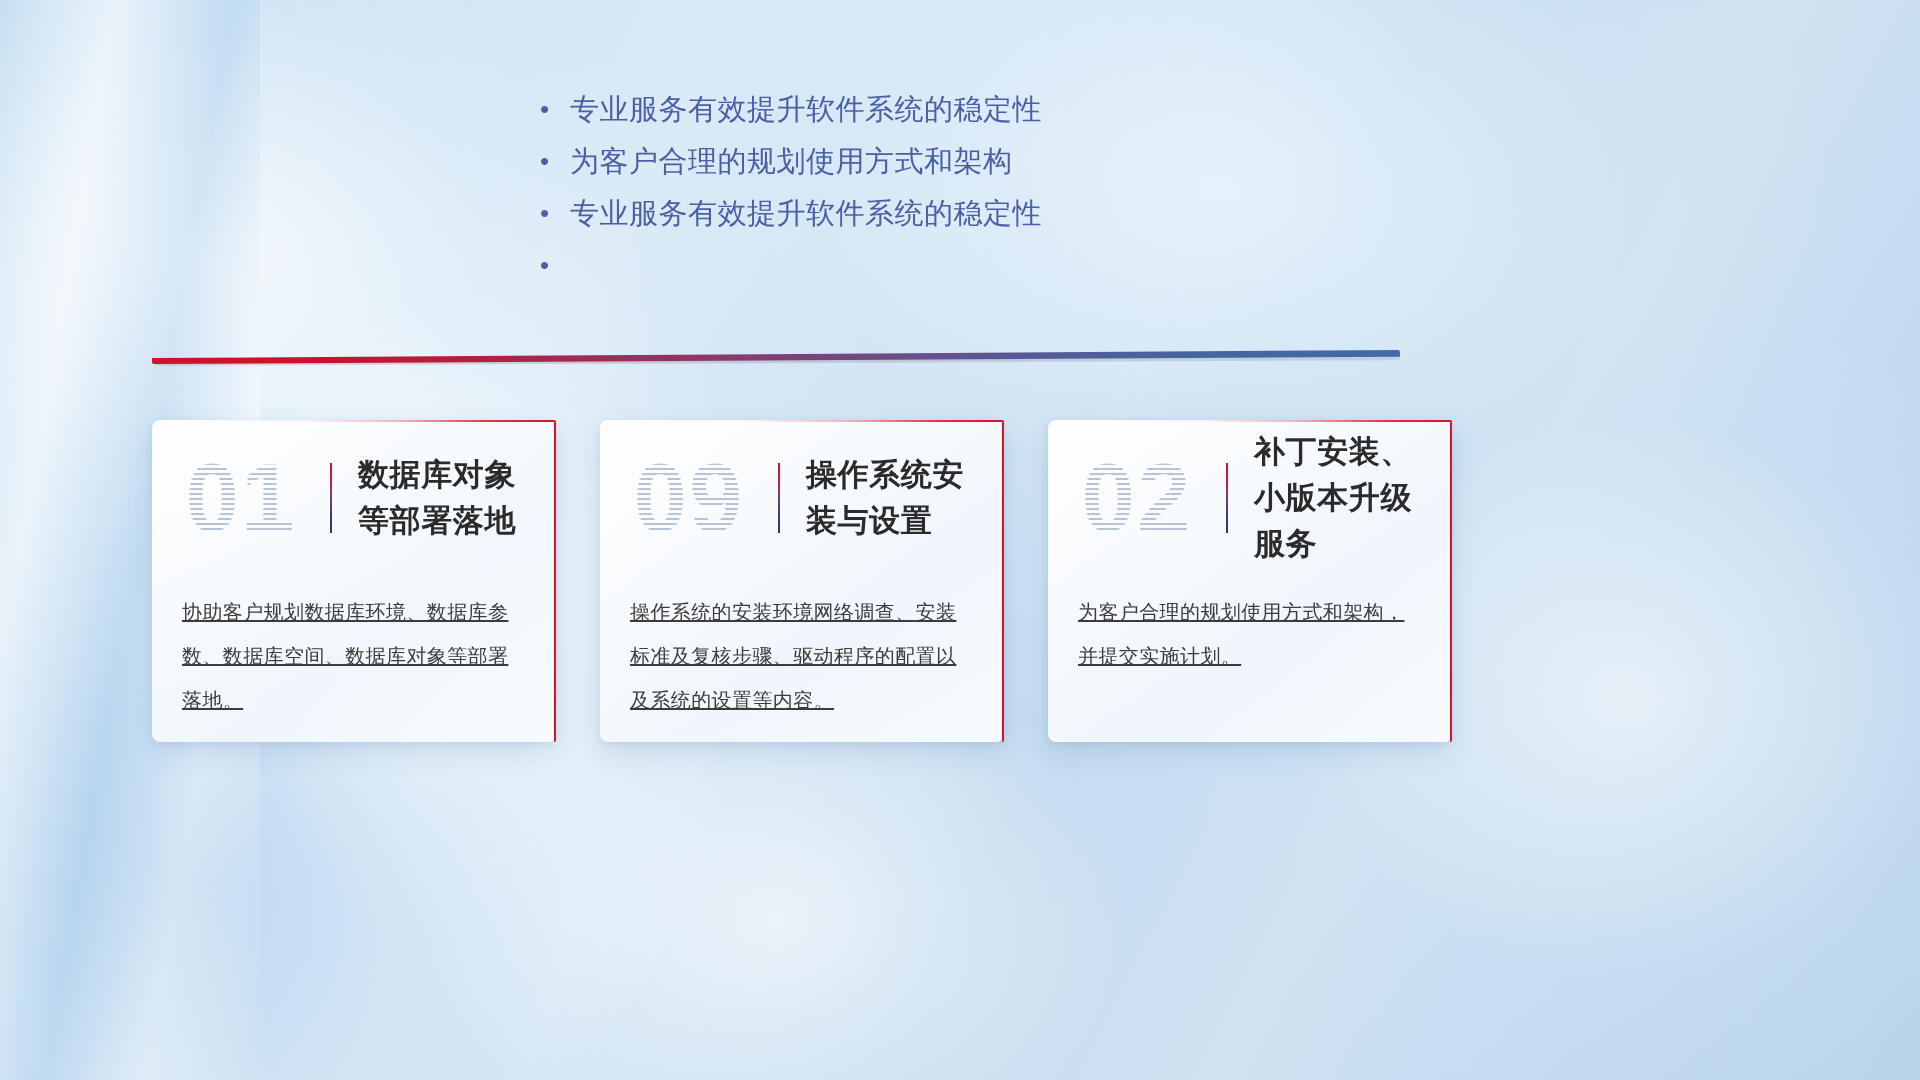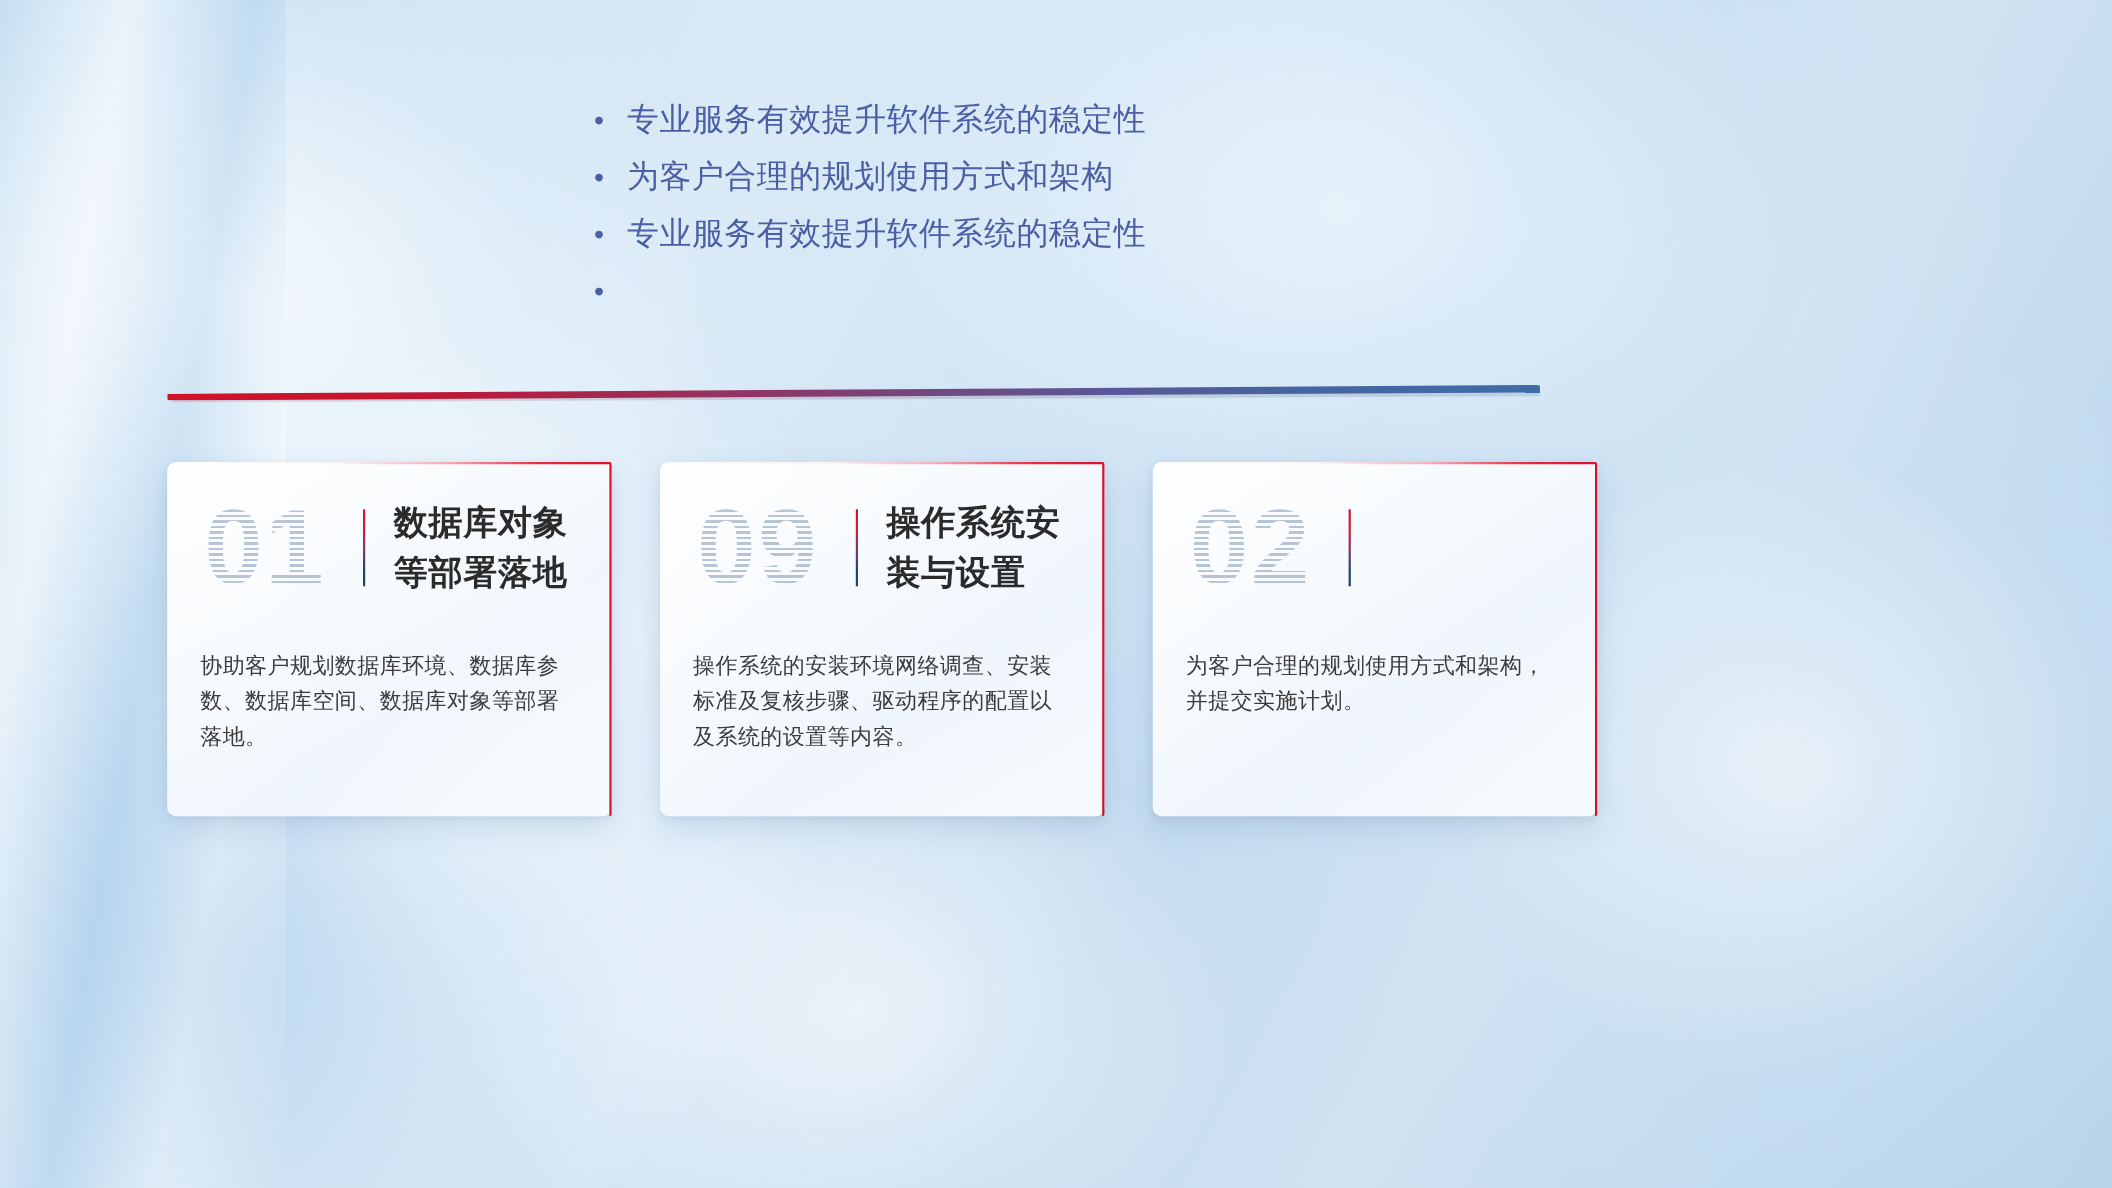--- a/index.html
+++ b/index.html
@@ -183,22 +183,23 @@
     color: #2b2b2b;
     font-size: 31px;
     line-height: 46px;
     font-weight: 600;
     letter-spacing: 0.6px;
   }
   .card-body {
     padding: 22px 30px 0 30px;
     color: #3c3c3c;
     font-size: 20px;
-    line-height: 32px;
+    line-height: 44px;
     letter-spacing: 0.4px;
+    text-decoration: underline;
   }
 </style>
 </head>
 <body>
 
 <div id="stage">
 
   <div class="bloom bloom-a"></div>
   <div class="bloom bloom-c"></div>
   <div class="bloom bloom-b"></div>
@@ -252,19 +253,20 @@
         <div class="card-sep"></div>
         <div class="card-title">操作系统安装与设置</div>
       </div>
       <div class="card-body">操作系统的安装环境网络调查、安装标准及复核步骤、驱动程序的配置以及系统的设置等内容。</div>
     </div>
 
     <div class="card">
       <div class="card-head">
         <div class="card-num">02</div>
         <div class="card-sep"></div>
+        <div class="card-title">补丁安装、小版本升级服务</div>
       </div>
       <div class="card-body">为客户合理的规划使用方式和架构，并提交实施计划。</div>
     </div>
 
   </div>
 
 </div>
 
 </body></html>

